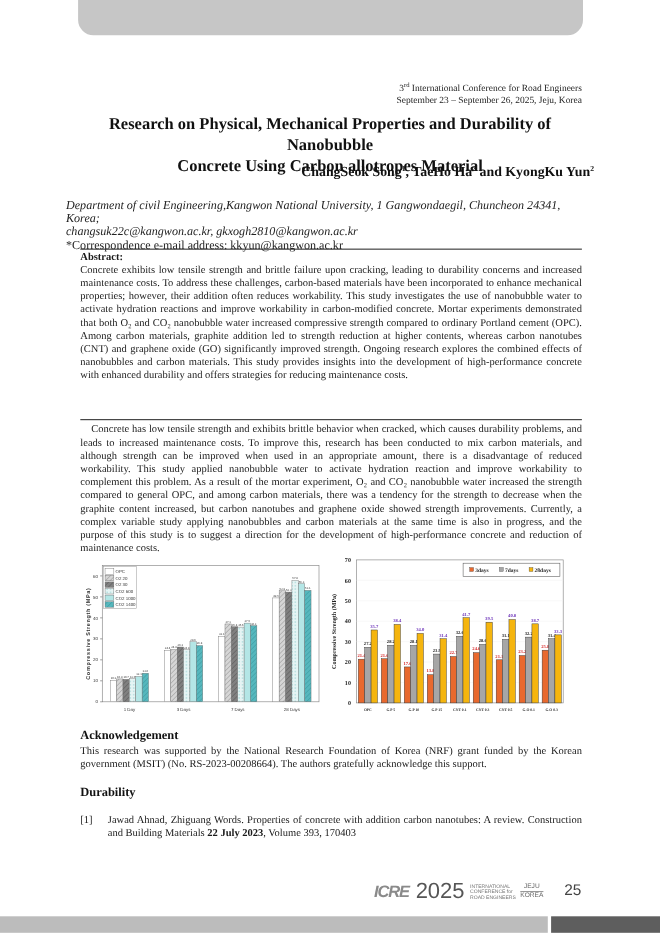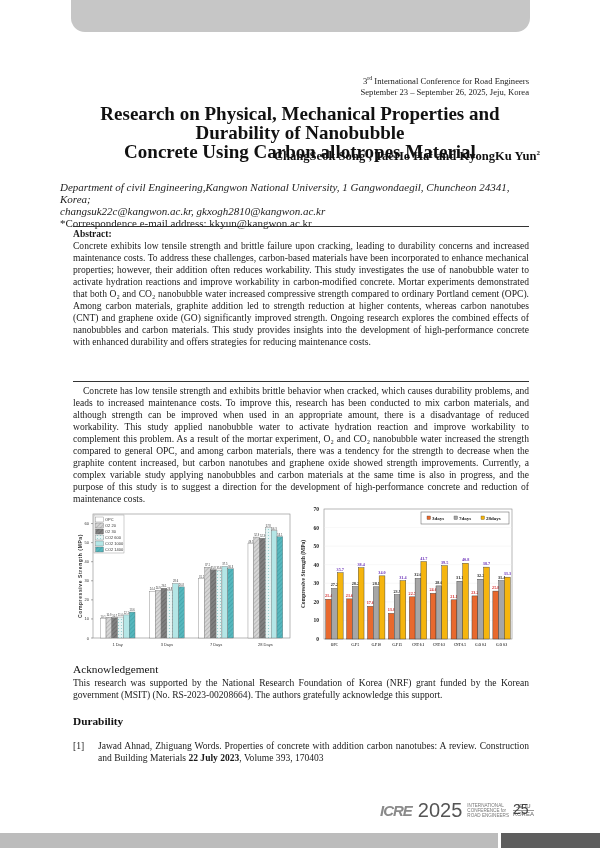--- a/index.html
+++ b/index.html
@@ -2,45 +2,45 @@
 <html><head>
 <meta charset="utf-8">
 <style>
   html, body { margin:0; padding:0; }
   body { width:600px; height:848px; background:#ffffff; position:relative; overflow:hidden;
          font-family:"Liberation Serif", "DejaVu Serif", serif; color:#1a1a1a; }
   .top-banner { position:absolute; left:71px; top:0; width:459px; height:32px; background:#c6c6c6;
                 border-radius:0 0 14px 14px; }
   .conf-header { position:absolute; right:71px; top:73px; text-align:right; font-size:8.6px; line-height:11px; color:#222; }
   .conf-header sup { font-size:6px; }
-  .title { position:absolute; left:60px; width:480px; top:104px; text-align:center; font-weight:bold; font-size:19px; line-height:19px; color:#111; }
+  .title { position:absolute; left:60px; width:480px; top:104px; text-align:center; font-weight:bold; font-size:15px; line-height:19px; color:#111; }
   .authors { position:absolute; left:60px; width:480px; top:149px; text-align:right; font-weight:bold; font-size:12.6px; color:#111; }
   .authors sup { font-size:7px; }
   .affil { position:absolute; left:60px; width:480px; top:181px; text-align:left; font-size:11px; line-height:12px; color:#222; }
   .affil .it { font-style:italic; }
   .rule { position:absolute; left:73px; width:456px; height:0; border-top:1.6px solid #333; }
   .abstract { position:absolute; left:73px; width:456px; top:228px; font-size:9.55px; line-height:12px; text-align:justify; color:#1a1a1a; }
   .abstract .head { font-weight:bold; display:block; }
   .keywords { font-weight:bold; display:block; }
   .body-text { position:absolute; left:73px; width:456px; top:385px; font-size:9.55px; line-height:12px; text-align:justify; text-indent:10px; color:#1a1a1a; }
 
   
   .chart-left { position:absolute; left:75px; top:510px; width:230px; height:140px; }
   .chart-right { position:absolute; left:300px; top:505px; width:245px; height:145px; }
   .chart-left svg, .chart-right svg { display:block; }
 
-  .ack-head { position:absolute; left:73px; top:663px; font-weight:normal; font-size:11.3px; color:#111; }
+  .ack-head { position:absolute; left:73px; top:663px; font-weight:bold; font-size:11.3px; color:#111; }
   .ack-text { position:absolute; left:73px; width:456px; top:677px; font-size:9.55px; line-height:12px; text-align:justify; color:#1a1a1a; }
   .ref-head { position:absolute; left:73px; top:715px; font-weight:bold; font-size:11.3px; color:#111; }
   .ref-item { position:absolute; left:73px; width:456px; top:740px; font-size:9.55px; line-height:12px; text-align:justify; color:#1a1a1a; }
   .ref-item .num { position:absolute; left:0; top:0; }
   .ref-item .txt { margin-left:25px; display:block; }
   .ref-item b { font-weight:bold; }
 
-  .footer-logo { position:absolute; left:340px; top:799px; height:22px; display:flex; align-items:center; font-family:"Liberation Sans","DejaVu Sans",sans-serif; color:#5a5a5a;margin-left:40px; }
+  .footer-logo { position:absolute; left:340px; top:799px; height:22px; display:flex; align-items:center; font-family:"Liberation Sans","DejaVu Sans",sans-serif; color:#5a5a5a; }
   .logo-mark { font-weight:bold; font-style:italic; font-size:15px; letter-spacing:-1px; color:#8a8a8a; margin-right:6px; }
   .logo-year { font-weight:normal; font-size:20px; color:#555; margin-right:5px; }
   .logo-small { font-size:4.6px; line-height:5px; color:#777; margin-right:4px; }
   .logo-jeju { font-size:6px; line-height:7px; color:#666; text-align:center; }
   .page-num { position:absolute; left:513px; top:801px; font-family:"Liberation Sans","DejaVu Sans",sans-serif; font-size:14px; color:#444; }
   .bottom-bar-left { position:absolute; left:0; top:833px; width:498px; height:15px; background:#bcbcbc; }
   .bottom-bar-right { position:absolute; left:501px; top:833px; width:99px; height:15px; background:#5e5e5e; }
 </style>
 </head>
 <body>

